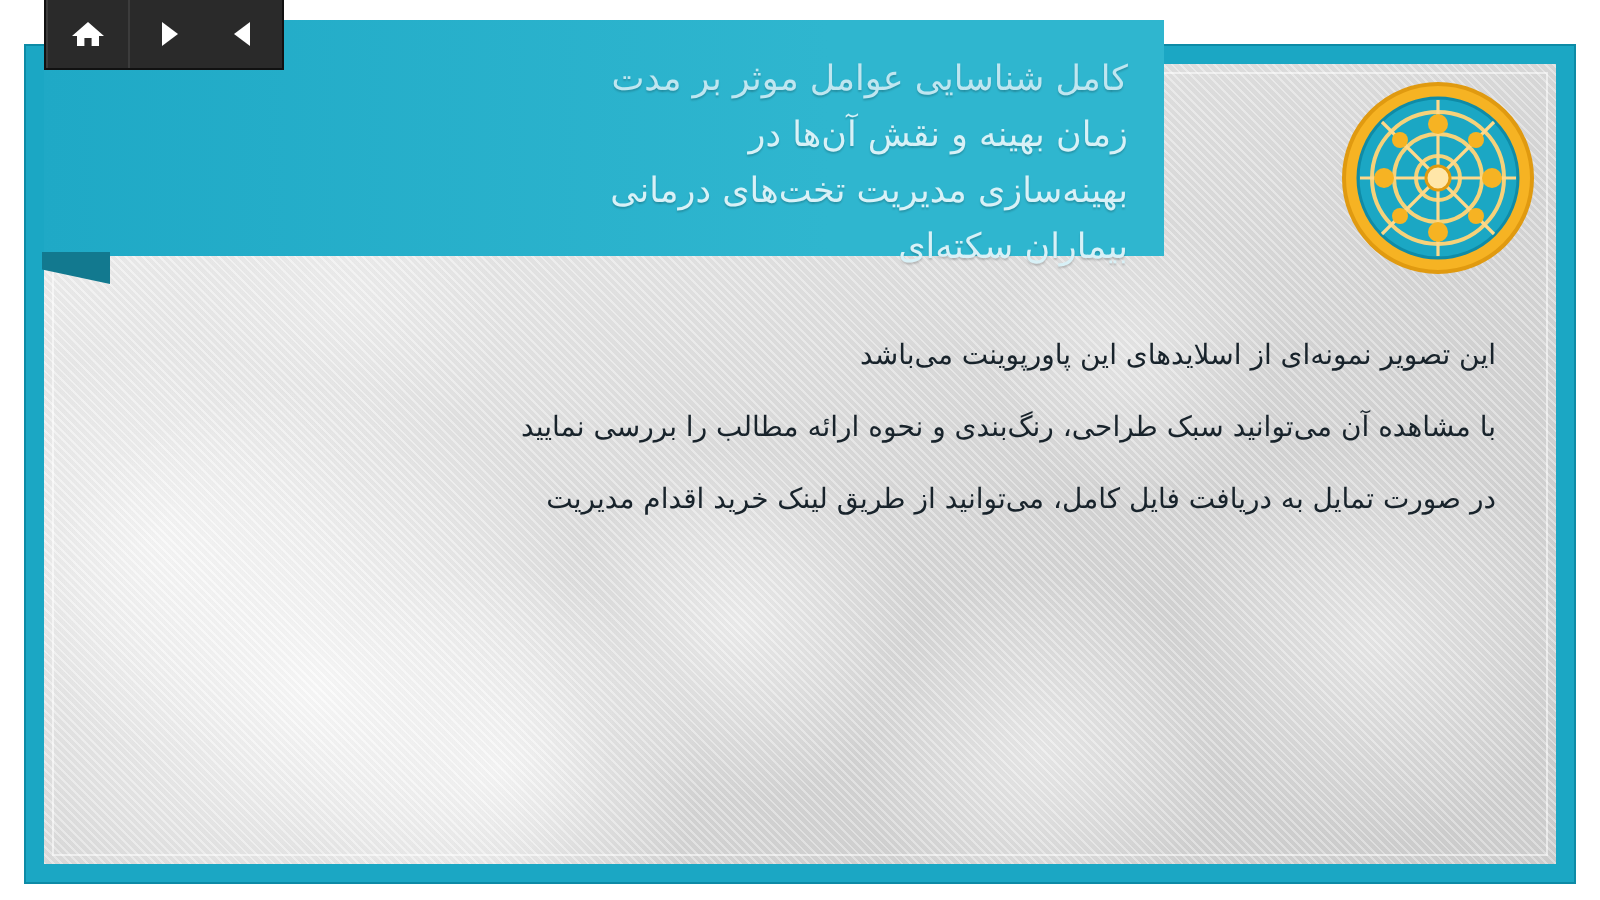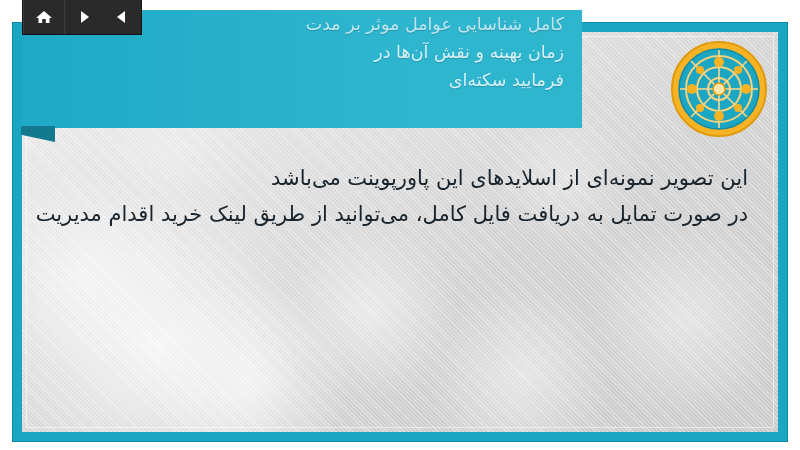--- a/index.html
+++ b/index.html
@@ -87,21 +87,21 @@
     left: -1px;
     bottom: -14px;
     width: 34px;
     height: 16px;
     background: #12798f;
     clip-path: polygon(0 0, 100% 0, 100% 100%, 0 55%);
   }
   #title-text {
     position: absolute;
     right: 18px;
-    top: 0px;
+    top: 16px;
     width: 520px;
     text-align: right;
     direction: rtl;
     color: #d8f1f7;
     font-size: 17.5px;
     line-height: 28px;
     font-family: "DejaVu Sans", sans-serif;
     text-shadow: 0 1px 1px rgba(0,0,0,0.18);
   }
   #title-text .ln { display: block; white-space: nowrap; }
@@ -119,21 +119,21 @@
 
   
   #body-text {
     position: absolute;
     right: 30px;
     top: 128px;
     width: 720px;
     text-align: right;
     direction: rtl;
     color: #18232b;
-    font-size: 21px;
+    font-size: 14px;
     line-height: 36px;
     font-family: "DejaVu Sans", sans-serif;
   }
   #body-text .bl { display: block; white-space: nowrap; }
 
   
   #controls {
     position: absolute;
     left: 22px;
     top: 0;
@@ -174,21 +174,22 @@
 
   <div id="slide">
     <div id="slide-inner">
       <div id="slide-texture"></div>
       <div id="slide-border"></div>
 
       <div id="title-band">
         <div id="title-text">
           <span class="ln ln1">کامل شناسایی عوامل موثر بر مدت</span>
           <span class="ln">زمان بهینه و نقش آن‌ها در</span>
-          <span class="ln">فرمایید سکته‌ای</span>
+          <span class="ln">بهینه‌سازی مدیریت تخت‌های درمانی</span>
+          <span class="ln">بیماران سکته‌ای</span>
         </div>
       </div>
 
       <div id="medallion">
         <svg width="98" height="98" viewBox="0 0 98 98" aria-hidden="true">
           <circle cx="49" cy="49" r="47" fill="#f6b323" stroke="#e09a10" stroke-width="2"></circle>
           <circle cx="49" cy="49" r="40" fill="#1ba7c4" stroke="#0f8ba6" stroke-width="1.5"></circle>
           <g fill="none" stroke="#f6d27a" stroke-width="2">
             <circle cx="49" cy="49" r="33"></circle>
             <circle cx="49" cy="49" r="22"></circle>
@@ -209,20 +210,21 @@
             <circle cx="68" cy="30" r="4"></circle>
             <circle cx="30" cy="68" r="4"></circle>
             <circle cx="68" cy="68" r="4"></circle>
           </g>
           <circle cx="49" cy="49" r="6" fill="#ffe6a8" stroke="#e09a10" stroke-width="1.5"></circle>
         </svg>
       </div>
 
       <div id="body-text">
         <span class="bl">این تصویر نمونه‌ای از اسلایدهای این پاورپوینت می‌باشد</span>
+        <span class="bl">با مشاهده آن می‌توانید سبک طراحی، رنگ‌بندی و نحوه ارائه مطالب را بررسی نمایید</span>
         <span class="bl">در صورت تمایل به دریافت فایل کامل، می‌توانید از طریق لینک خرید اقدام مدیریت</span>
       </div>
     </div>
   </div>
 
   <div id="controls">
     <div class="ctl" title="">
       <span>
         <svg width="16" height="16" viewBox="0 0 16 16">
             <polygon points="11,2 11,14 3,8" fill="#ffffff"></polygon>

